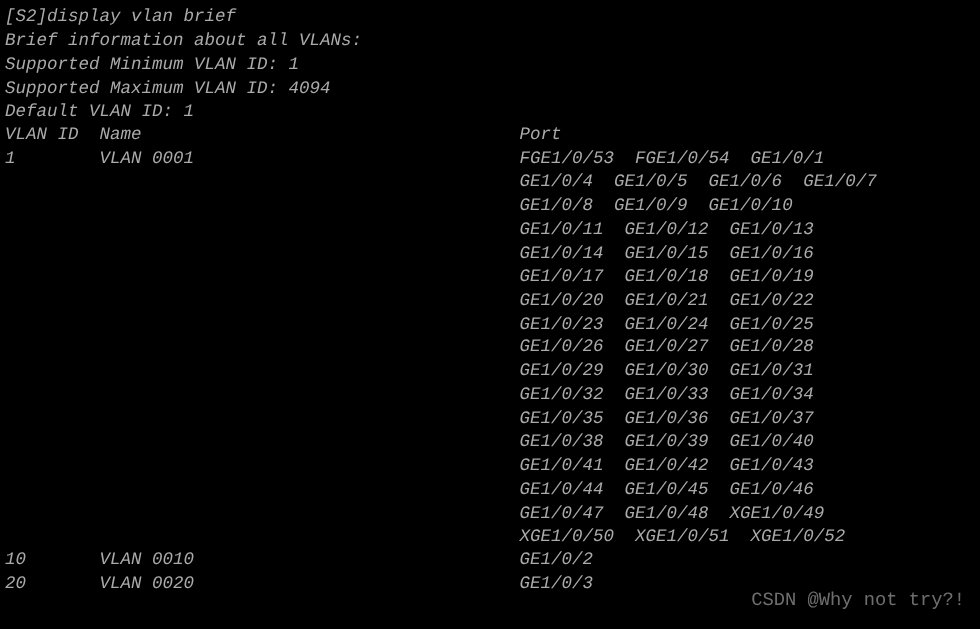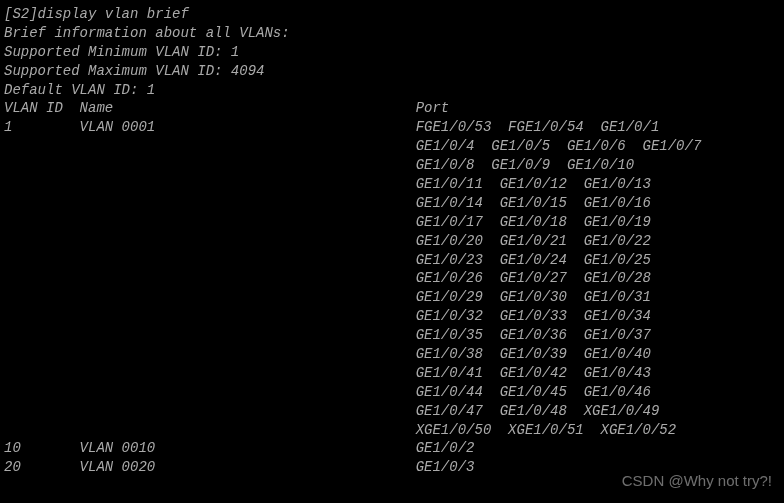--- a/index.html
+++ b/index.html
@@ -18,21 +18,21 @@
   .terminal {
     white-space: pre;
     padding: 5px 4px;
     font-style: italic;
   }
   .watermark {
     position: absolute;
     right: 12px;
     bottom: 12px;
     color: rgba(200,200,200,0.55);
-    font-family: Liberation Sans, sans-serif;
+    font-family: Liberation Mono, monospace;
     font-size: 15px;
     pointer-events: none;
     text-align: right;
   }
 </style>
 </head>
 <body>
 
 <div class="terminal" id="terminal">[S2]display vlan brief
 Brief information about all VLANs:

